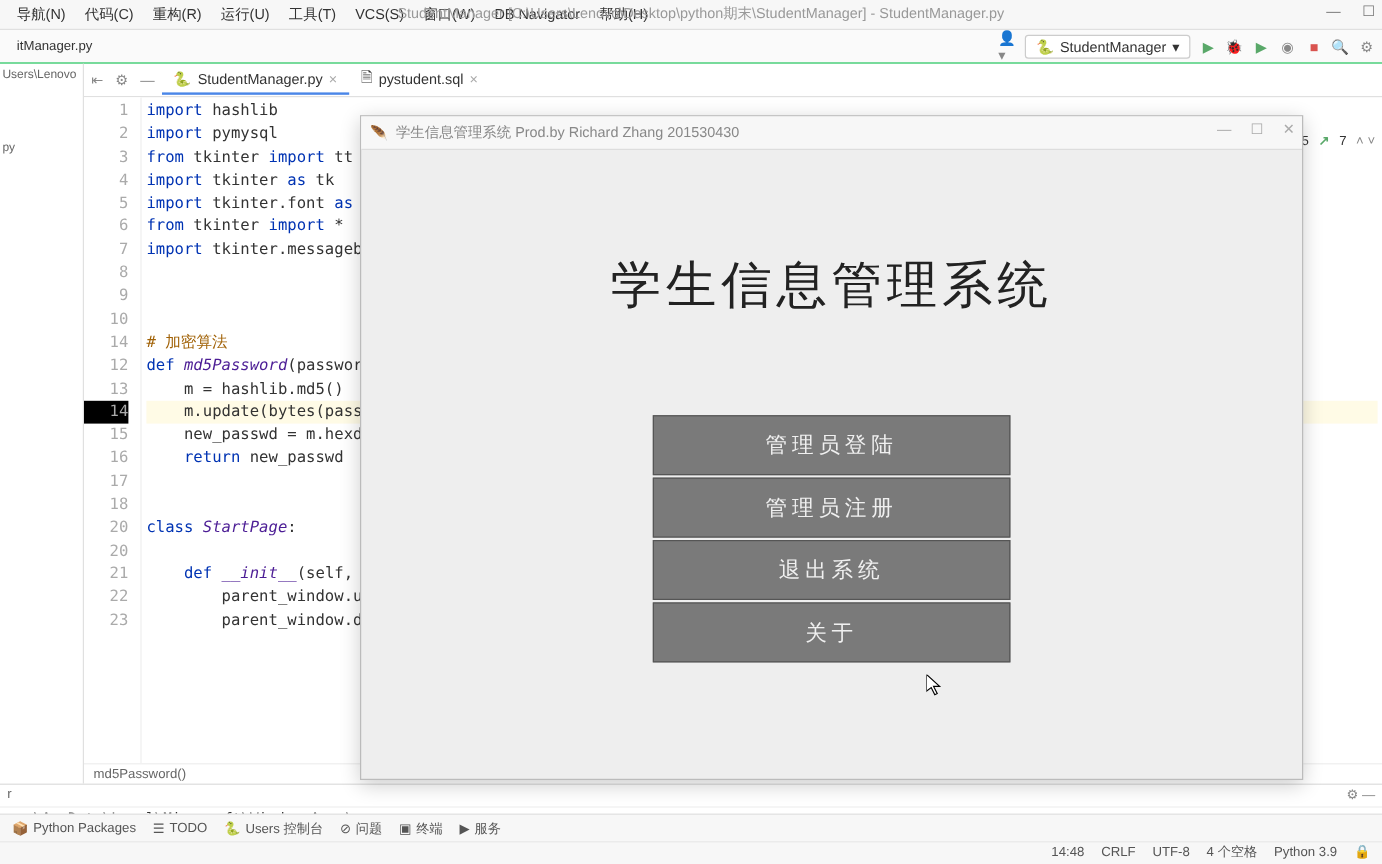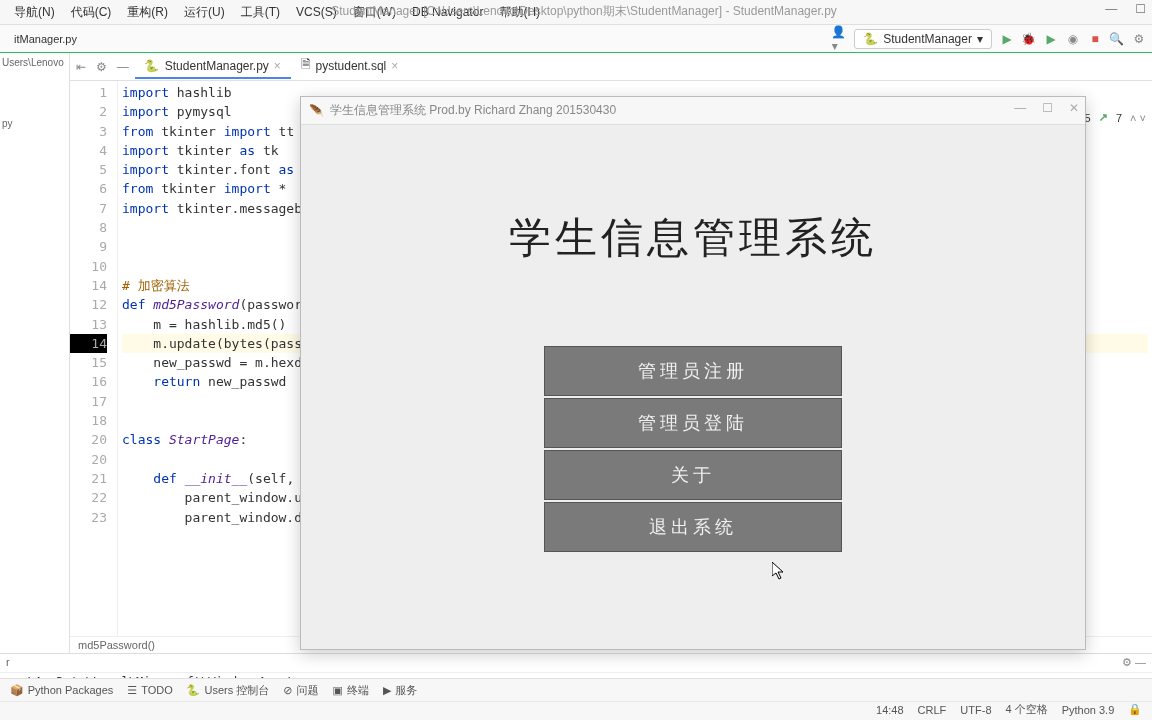--- a/index.html
+++ b/index.html
@@ -432,23 +432,23 @@
     <span>学生信息管理系统 Prod.by Richard Zhang 201530430</span>
     <div class="tk-win-controls">
       <span>—</span>
       <span>☐</span>
       <span>✕</span>
     </div>
   </div>
   <div class="tk-body">
     <div class="tk-heading">学生信息管理系统</div>
     <div class="tk-buttons">
+      <div class="tk-button">管理员登陆</div>
       <div class="tk-button">管理员注册</div>
-      <div class="tk-button">管理员登陆</div>
+      <div class="tk-button">退出系统</div>
       <div class="tk-button">关于</div>
-      <div class="tk-button">退出系统</div>
     </div>
   </div>
 </div>
 
 <svg class="cursor-arrow" width="16" height="20">
   <path d="M0,0 L0,14 L4,11 L7,17 L9,16 L6,10 L11,10 Z" fill="#fff" stroke="#000" stroke-width="1"></path>
 </svg>
 
 </body></html>

